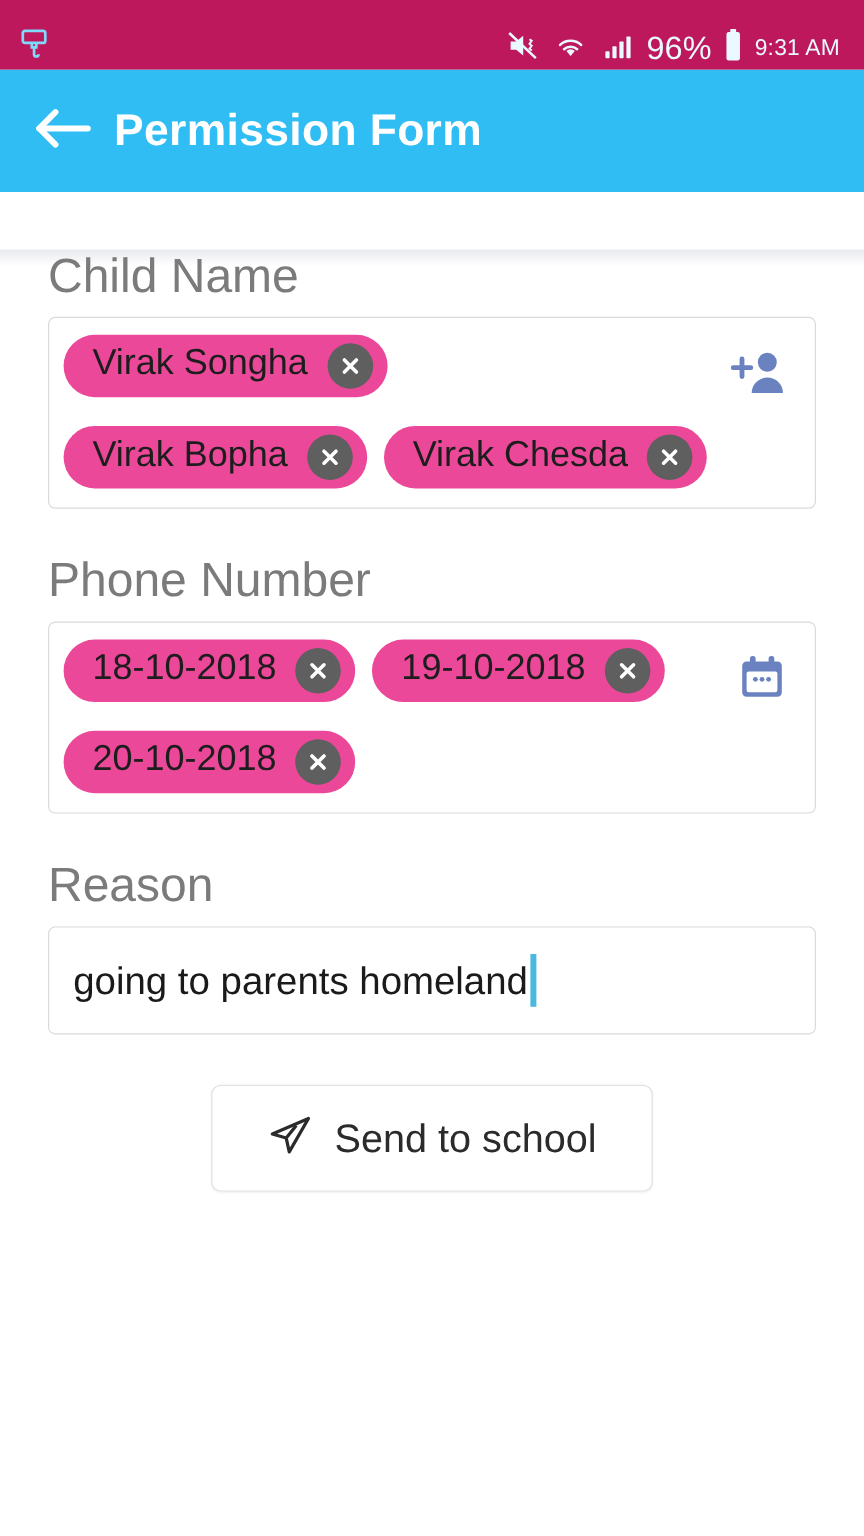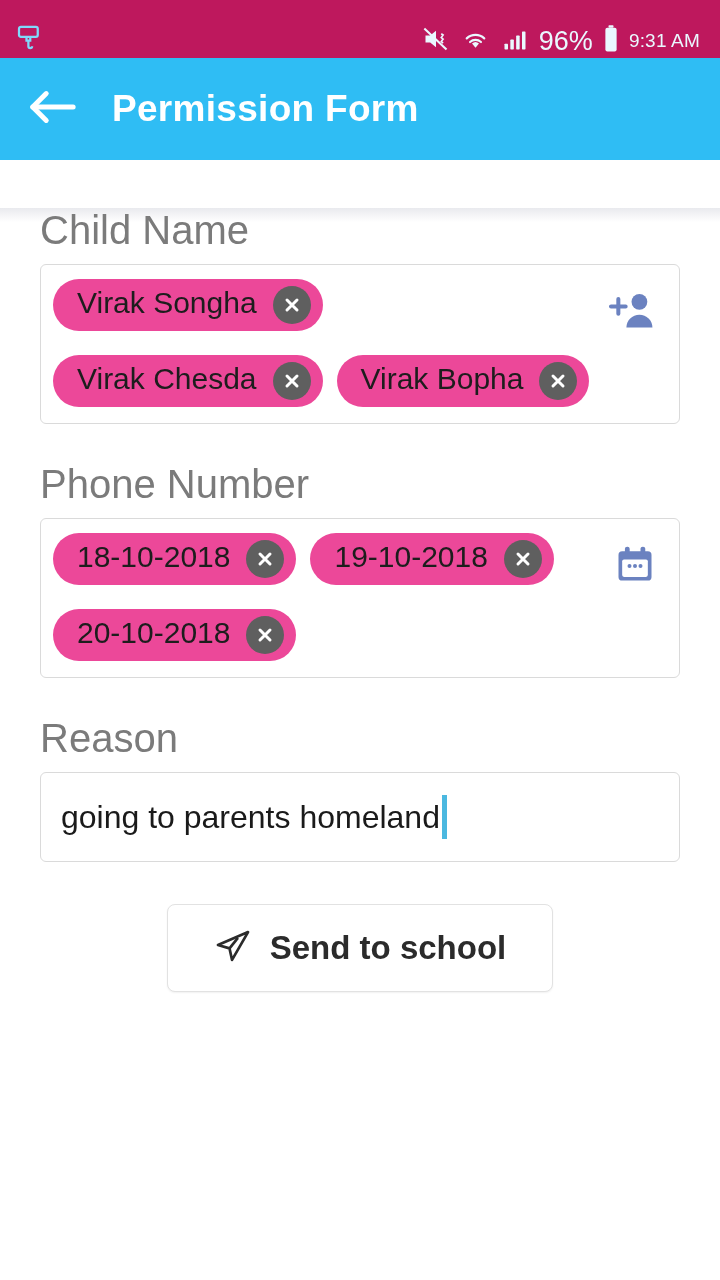--- a/index.html
+++ b/index.html
@@ -34,21 +34,21 @@
   }
   .status-pct { color: #eaf8ff; font-size: 27px; }
 
   
   .app-bar {
     height: 102px;
     background: #2fbdf4;
     display: flex;
     align-items: center;
     padding: 0 24px;
-    gap: 32px;
+    gap: 15px;
   }
   .back-btn {
     width: 56px; height: 46px;
     display: flex; align-items: center; justify-content: center;
     cursor: pointer;
   }
   .app-title {
     color: #ffffff;
     font-size: 37px;
     font-weight: bold;
@@ -144,21 +144,20 @@
   .send-btn {
     display: inline-flex;
     align-items: center;
     gap: 18px;
     border: 1px solid #e2e2e2;
     border-radius: 8px;
     background: #ffffff;
     padding: 22px 46px;
     cursor: pointer;
     box-shadow: 0 1px 2px rgba(0,0,0,0.06);
-    font-weight: bold;
   }
   .send-label {
     font-size: 33px;
     color: #2b2b2b;
   }
 </style>
 </head>
 <body>
 
 <div class="status-bar">
@@ -228,30 +227,30 @@
         <span class="chip-x">
           <svg width="22" height="22" viewBox="0 0 22 22" stroke="#ffffff" stroke-width="3" stroke-linecap="round">
             <path d="M6 6l10 10M16 6L6 16"></path>
           </svg>
         </span>
       </div>
 
       <div style="flex-basis:100%;height:0"></div>
 
       <div class="chip">
+        <span class="chip-label">Virak Bopha</span>
+        <span class="chip-x">
+          <svg width="22" height="22" viewBox="0 0 22 22" stroke="#ffffff" stroke-width="3" stroke-linecap="round">
+            <path d="M6 6l10 10M16 6L6 16"></path>
+          </svg>
+        </span>
+      </div>
+
+      <div class="chip">
         <span class="chip-label">Virak Chesda</span>
-        <span class="chip-x">
-          <svg width="22" height="22" viewBox="0 0 22 22" stroke="#ffffff" stroke-width="3" stroke-linecap="round">
-            <path d="M6 6l10 10M16 6L6 16"></path>
-          </svg>
-        </span>
-      </div>
-
-      <div class="chip">
-        <span class="chip-label">Virak Bopha</span>
         <span class="chip-x">
           <svg width="22" height="22" viewBox="0 0 22 22" stroke="#ffffff" stroke-width="3" stroke-linecap="round">
             <path d="M6 6l10 10M16 6L6 16"></path>
           </svg>
         </span>
       </div>
 
     </div>
     <div class="trailing-icon">
       <span>

